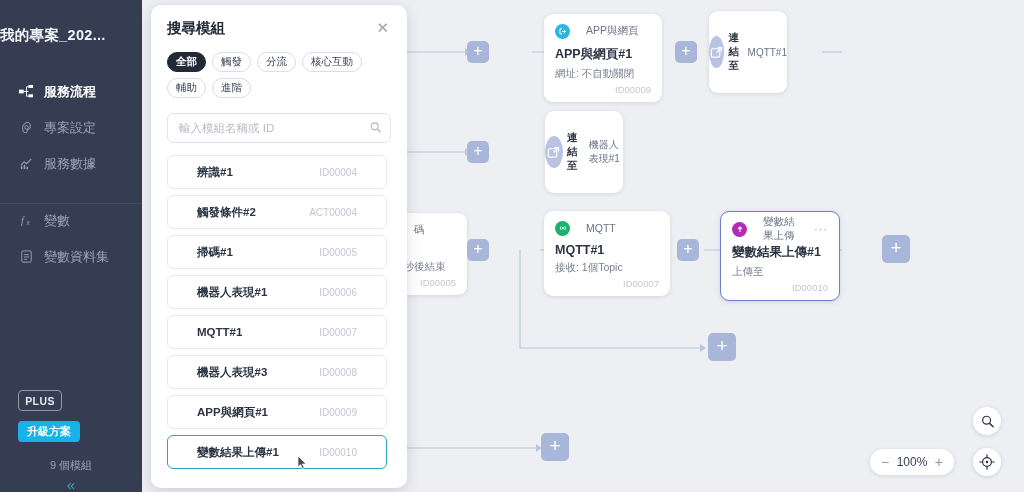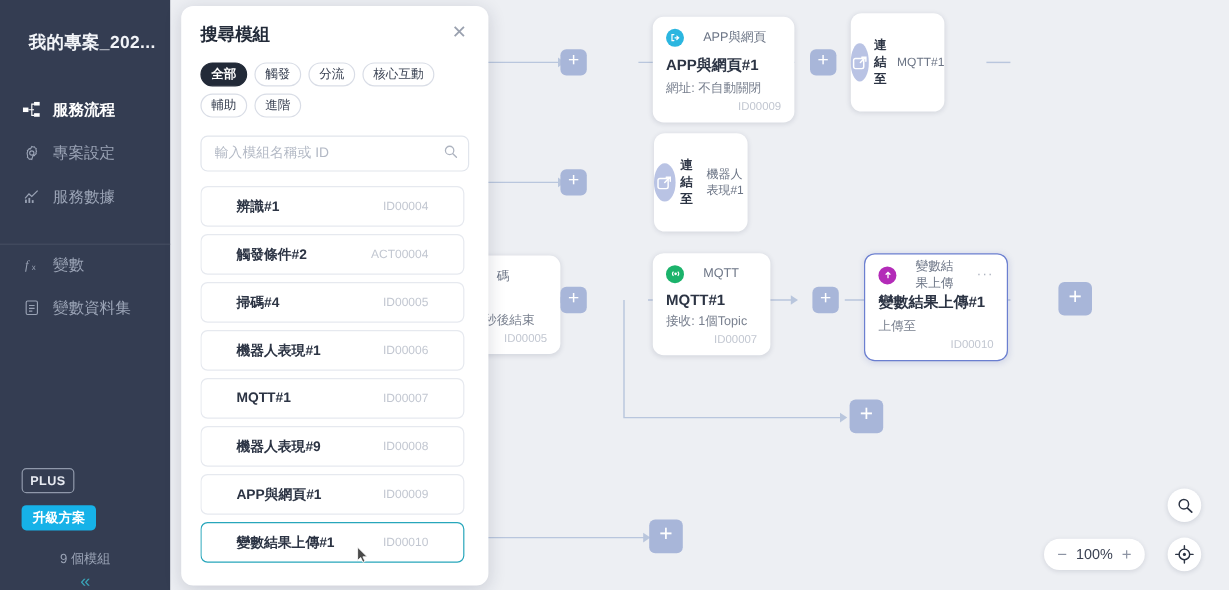--- a/index.html
+++ b/index.html
@@ -10,21 +10,21 @@
   }
   .app { position: relative; width: 1024px; height: 492px; }
 
   
   .sidebar {
     position: absolute; left: 0; top: 0; width: 142px; height: 492px;
     background: #343d52; color: #fff; display: flex; flex-direction: column;
   }
   .project-title {
     font-size: 14.5px; font-weight: 600; color: #f2f4f8;
-    padding: 26px 0 0 24px; letter-spacing: .3px;
+    padding: 26px 0 0 0; letter-spacing: .3px;
   }
   .nav { margin-top: 38px; }
   .nav-item {
     display: flex; align-items: flex-start; gap: 10px;
     height: 36px; padding-left: 18px; font-size: 13px;
     color: #9aa3b5; cursor: pointer;
   }
   .nav-item.active { color: #ffffff; font-weight: 700; }
   .nav-item .ic { width: 16px; height: 16px; display: flex; align-items: center; justify-content: center; flex: none; }
   .nav-sep { height: 1px; background: #444c60; margin: 12px 0 8px 0; }
@@ -270,21 +270,21 @@
       <span class="link-ic">
         <svg width="15" height="15" viewBox="0 0 16 16">
             <rect x="2.5" y="4" width="9" height="9" rx="1.6" fill="none" stroke="#fff" stroke-width="1.3"></rect>
             <path d="M8.5 7.5L13 3M9.8 2.8H13.4V6.4" stroke="#fff" stroke-width="1.3" fill="none" stroke-linecap="round"></path>
           </svg>
       </span>
       <span class="link-l1">連結至</span>
       <span class="link-l2">機器人表現#1</span>
     </div>
 
-    <div class="node" style="left:402px; top:211px; width:98px;">
+    <div class="node" style="left:402px; top:211px; width:126px;">
       <div class="node-head">
         <span class="node-badge" style="background:#1bb36b;">
           <svg width="10" height="10" viewBox="0 0 10 10">
               <circle cx="5" cy="5.2" r="1.1" fill="#fff"></circle>
               <path d="M3.2 3.4a2.6 2.6 0 000 3.6M6.8 3.4a2.6 2.6 0 010 3.6" stroke="#fff" stroke-width=".9" fill="none"></path>
             </svg>
         </span>
         <span class="node-type">MQTT</span>
       </div>
       <div class="node-title">MQTT#1</div>
@@ -364,33 +364,33 @@
     <div class="list">
       <div class="list-item">
         <span class="li-name">辨識#1</span>
         <span class="li-id">ID00004</span>
       </div>
       <div class="list-item">
         <span class="li-name">觸發條件#2</span>
         <span class="li-id">ACT00004</span>
       </div>
       <div class="list-item">
-        <span class="li-name">掃碼#4</span>
+        <span class="li-name">掃碼#1</span>
         <span class="li-id">ID00005</span>
       </div>
       <div class="list-item">
         <span class="li-name">機器人表現#1</span>
         <span class="li-id">ID00006</span>
       </div>
       <div class="list-item">
         <span class="li-name">MQTT#1</span>
         <span class="li-id">ID00007</span>
       </div>
       <div class="list-item">
-        <span class="li-name">機器人表現#9</span>
+        <span class="li-name">機器人表現#3</span>
         <span class="li-id">ID00008</span>
       </div>
       <div class="list-item">
         <span class="li-name">APP與網頁#1</span>
         <span class="li-id">ID00009</span>
       </div>
       <div class="list-item hl">
         <span class="li-name">變數結果上傳#1</span>
         <span class="li-id">ID00010</span>
       </div>

